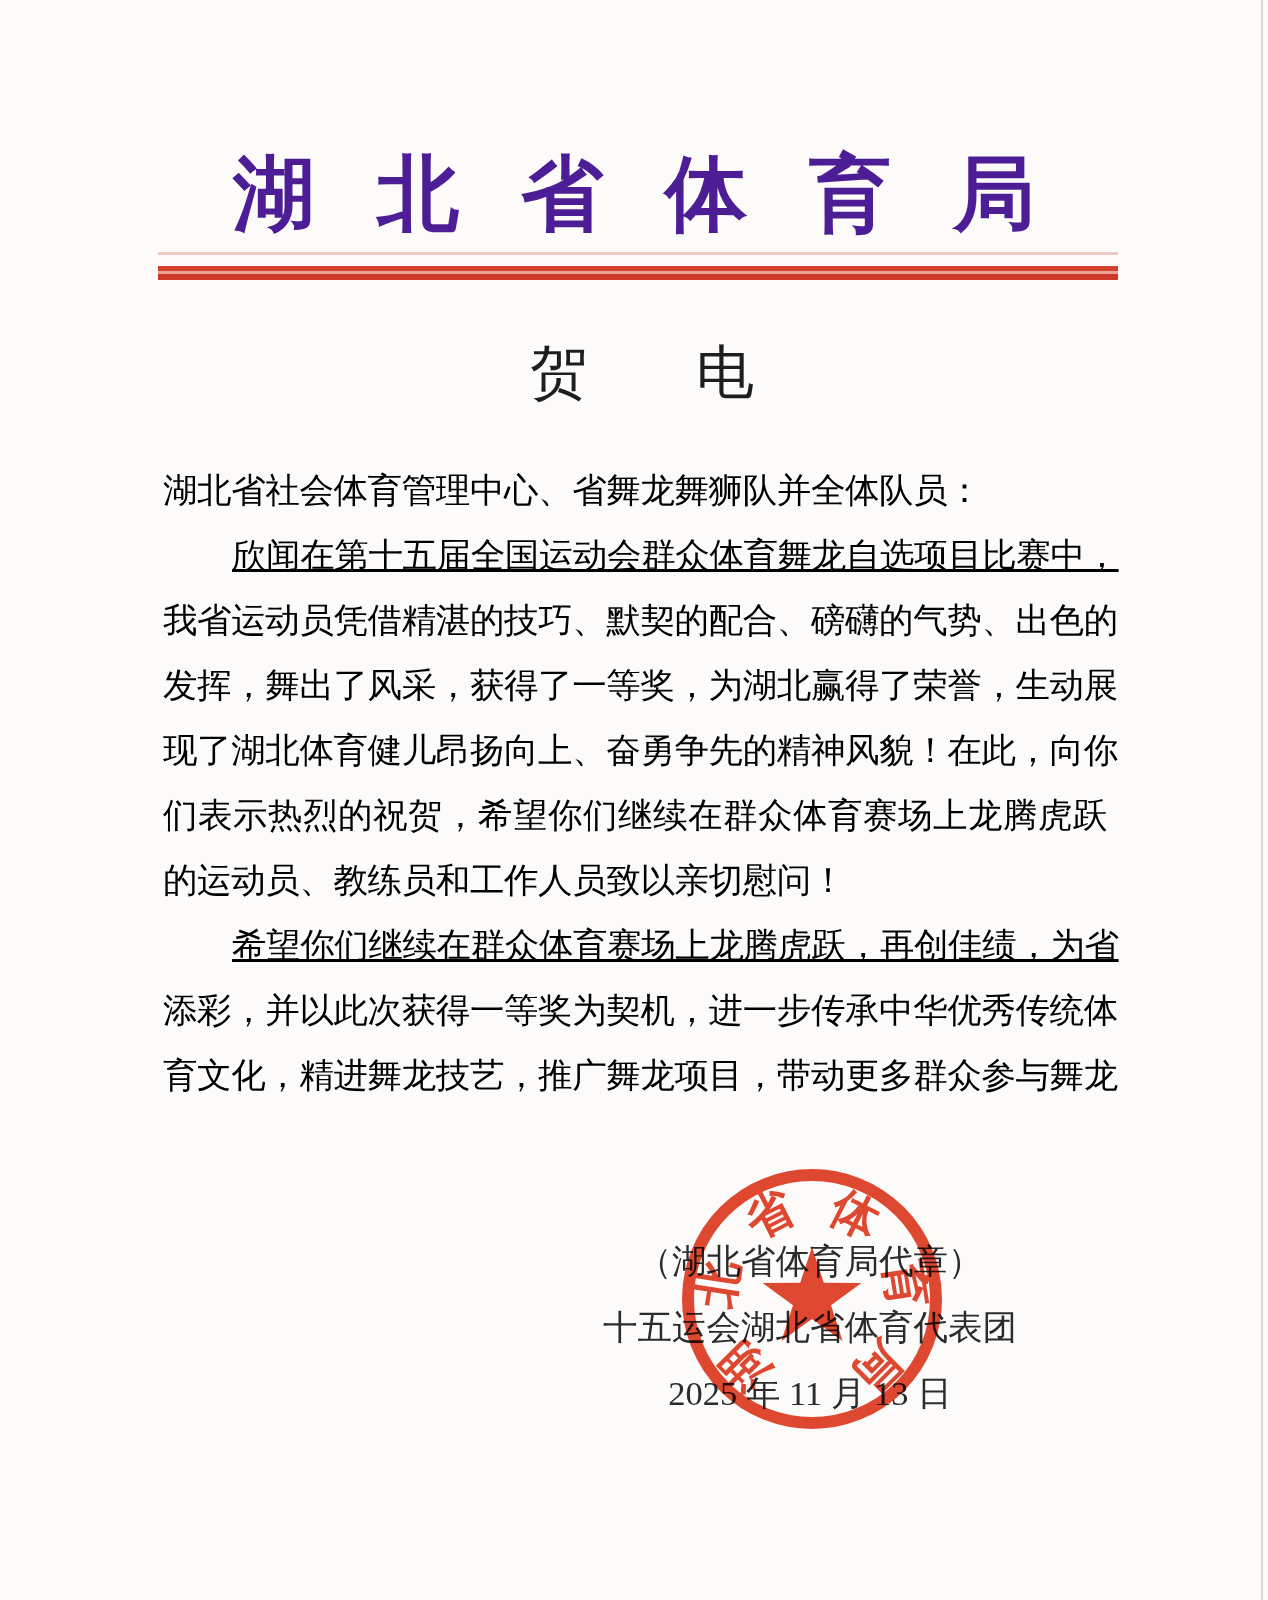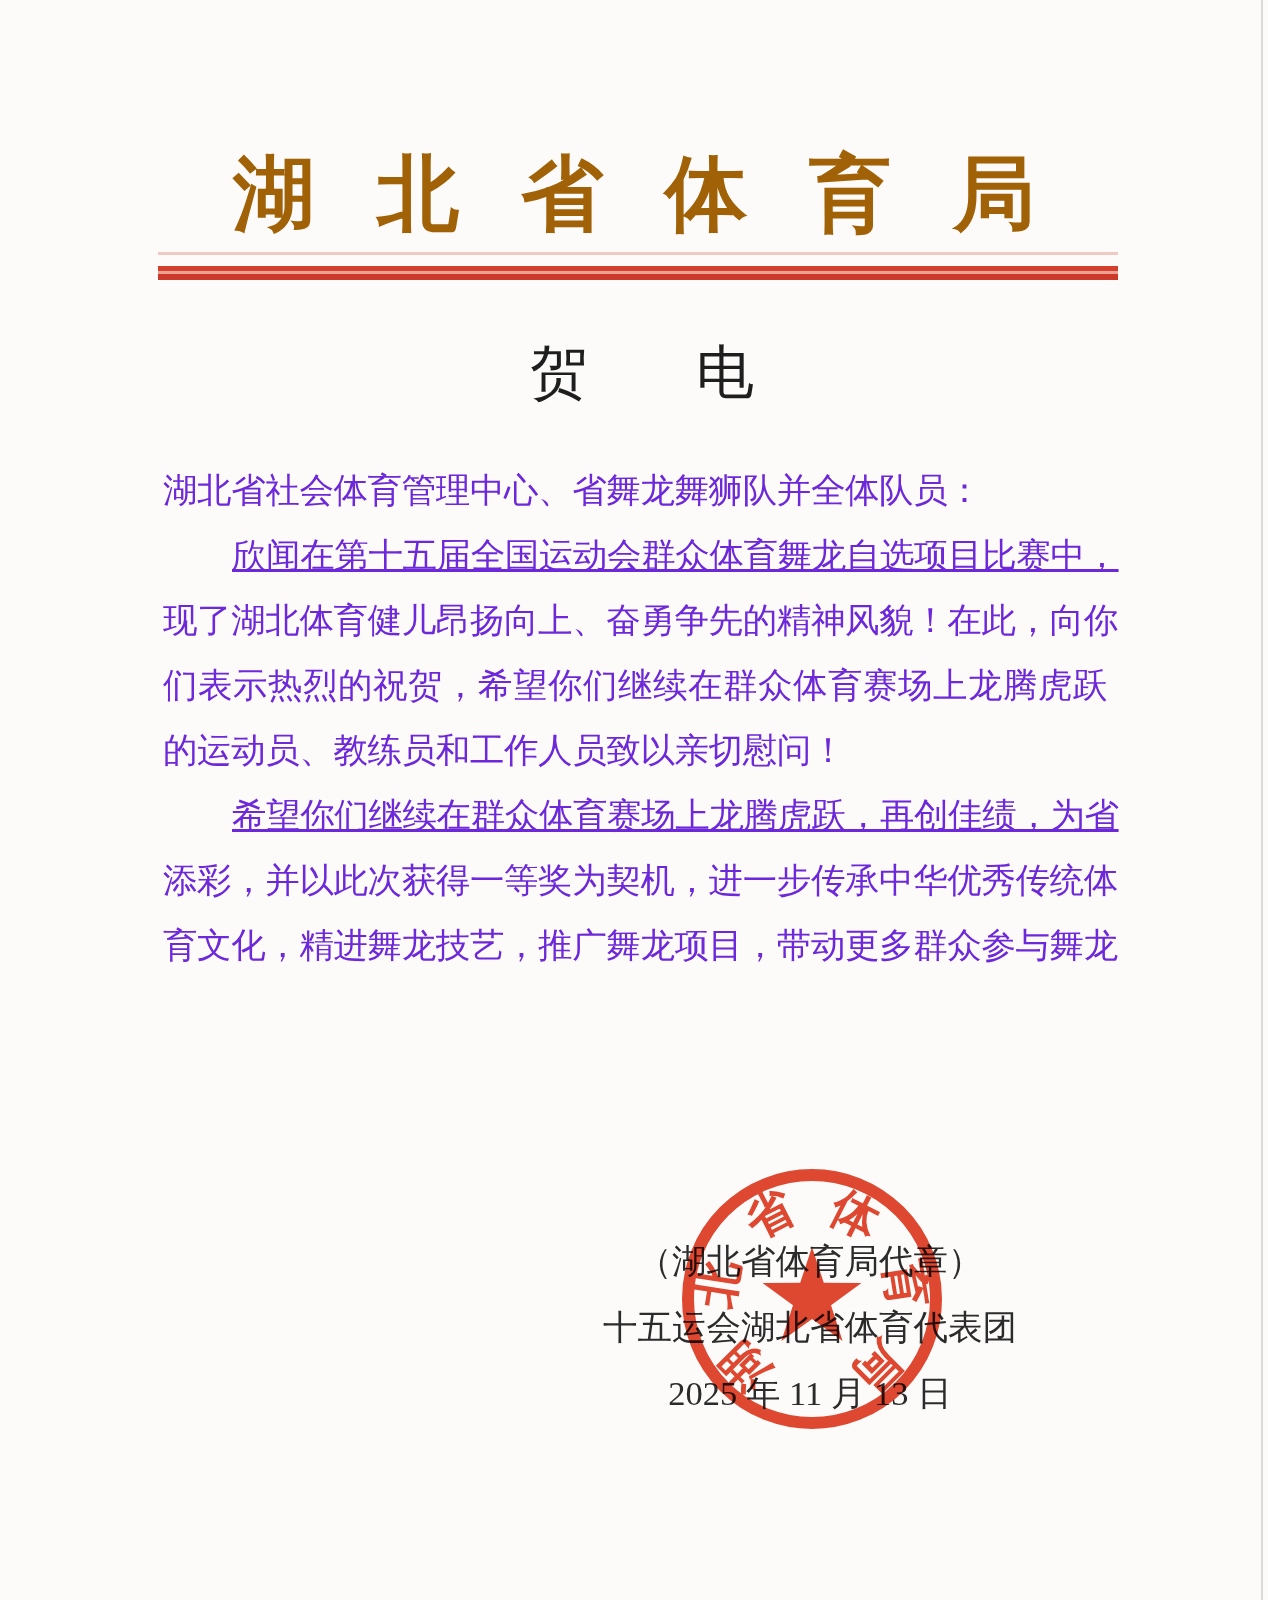--- a/index.html
+++ b/index.html
@@ -12,21 +12,21 @@
   }
   .edge-line{
     position:absolute;right:5px;top:0;width:2px;height:100%;
     background:#dbd8d5;
   }
   
   .agency-title{
     position:absolute;top:140px;left:0;width:100%;
     margin:0;text-align:center;
     font-size:82px;font-weight:bold;
-    color:#a16207;
+    color:#4c1d95;
     letter-spacing:62px;text-indent:62px;
     white-space:nowrap;
   }
   .rule-thin{
     position:absolute;top:252px;left:158px;width:960px;height:3px;
     background:#eecac2;
   }
   .rule-thick{
     position:absolute;top:266px;left:158px;width:960px;height:14px;
     background:linear-gradient(to bottom,
@@ -38,21 +38,21 @@
   .doc-title{
     position:absolute;top:326px;left:0;width:100%;
     margin:8px;text-align:center;
     font-size:58px;font-weight:normal;color:#1e1e1e;
     letter-spacing:108px;text-indent:108px;
     white-space:nowrap;
   }
   
   .body-block{
     position:absolute;top:458px;left:163px;width:944px;
-    font-size:34.5px;line-height:65px;color:#6d28d9;
+    font-size:34.5px;line-height:65px;color:#000000;
     letter-spacing:-0.4px;
   }
   .bline{height:65px;white-space:nowrap;}
   .bline.fill{text-align:justify;text-align-last:justify;}
   .bline.indent{text-indent:2em;text-decoration:underline;}
   
   .signature{
     position:absolute;top:1228px;left:555px;width:510px;
     font-size:34.5px;line-height:66px;color:#2b2b2b;
     text-align:center;
@@ -81,20 +81,22 @@
   <h1 class="agency-title">湖北省体育局</h1>
   <div class="rule-thin"></div>
   <div class="rule-thick"></div>
 
   <h2 class="doc-title">贺电</h2>
 
   <div class="body-block">
     <div class="bline">湖北省社会体育管理中心、省舞龙舞狮队并全体队员：</div>
 
     <div class="bline fill indent">欣闻在第十五届全国运动会群众体育舞龙自选项目比赛中，</div>
+    <div class="bline fill">我省运动员凭借精湛的技巧、默契的配合、磅礴的气势、出色的</div>
+    <div class="bline fill">发挥，舞出了风采，获得了一等奖，为湖北赢得了荣誉，生动展</div>
     <div class="bline fill">现了湖北体育健儿昂扬向上、奋勇争先的精神风貌！在此，向你</div>
     <div class="bline fill">们表示热烈的祝贺，希望你们继续在群众体育赛场上龙腾虎跃</div>
     <div class="bline">的运动员、教练员和工作人员致以亲切慰问！</div>
 
     <div class="bline fill indent">希望你们继续在群众体育赛场上龙腾虎跃，再创佳绩，为省</div>
     <div class="bline fill">添彩，并以此次获得一等奖为契机，进一步传承中华优秀传统体</div>
     <div class="bline fill">育文化，精进舞龙技艺，推广舞龙项目，带动更多群众参与舞龙</div>
   </div>
 
   <div class="signature">

